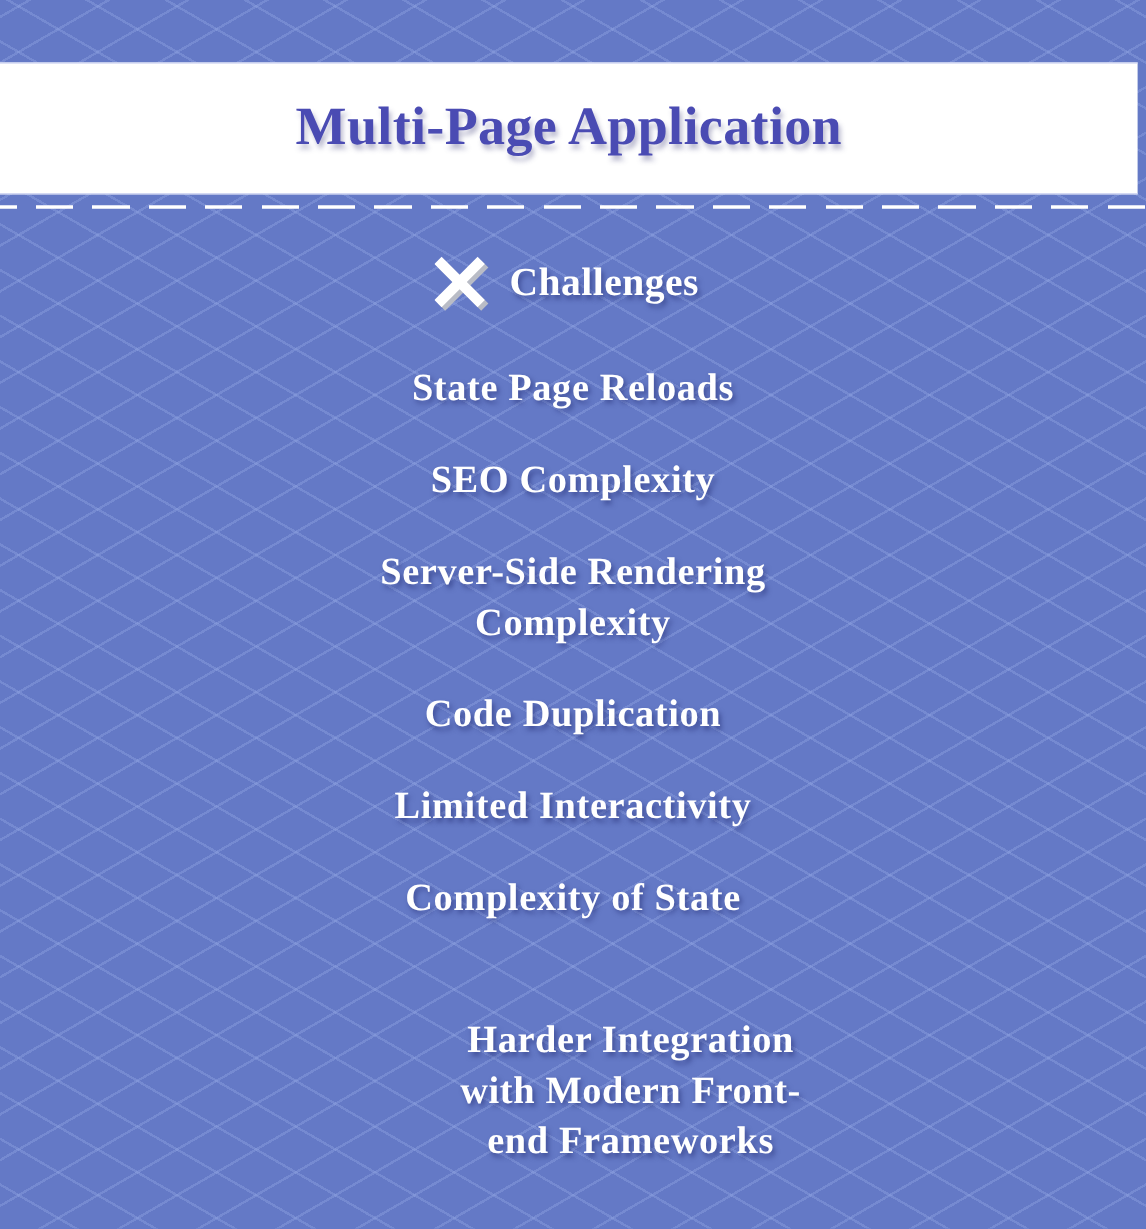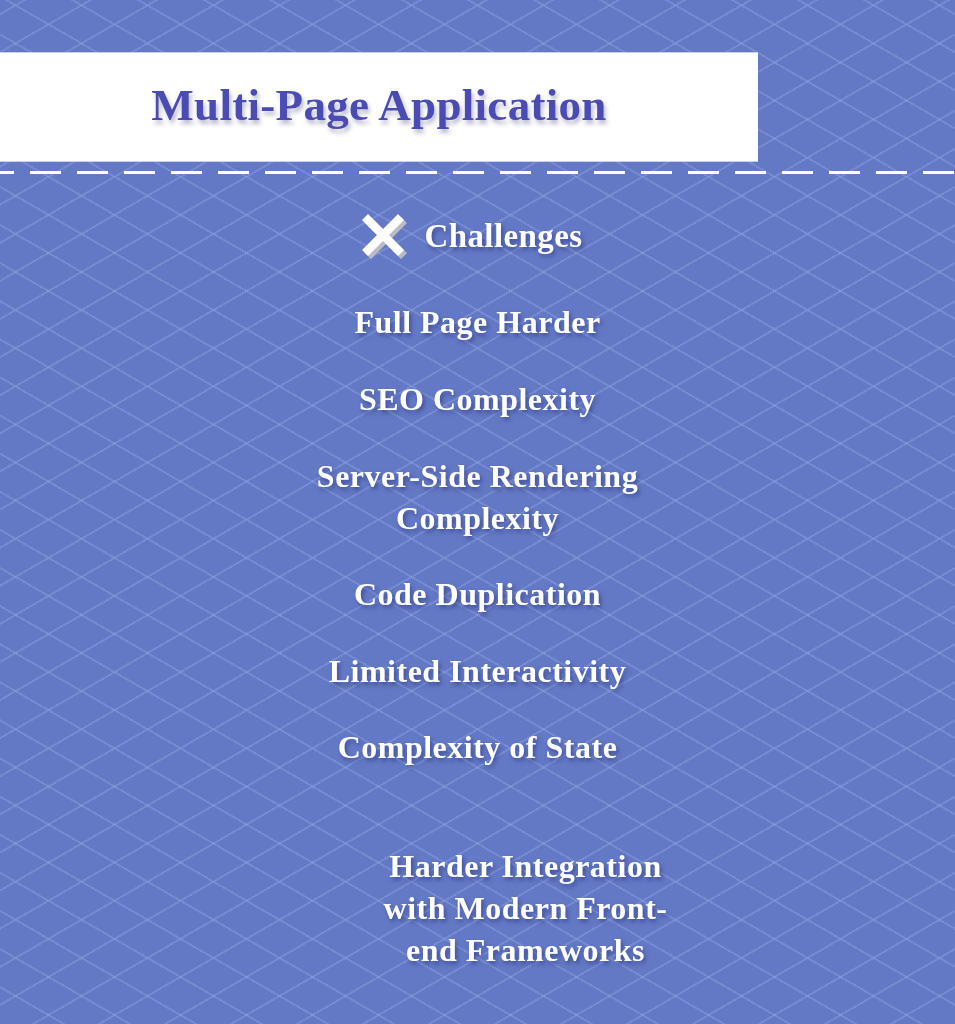--- a/index.html
+++ b/index.html
@@ -19,21 +19,21 @@
       inset: 0;
       background-image:
         repeating-linear-gradient(30deg, rgba(255,255,255,0) 0px, rgba(255,255,255,0) 31px, rgba(150,170,230,0.35) 31px, rgba(150,170,230,0.35) 33px),
         repeating-linear-gradient(-30deg, rgba(255,255,255,0) 0px, rgba(255,255,255,0) 31px, rgba(150,170,230,0.35) 31px, rgba(150,170,230,0.35) 33px);
       pointer-events: none;
     }
     .header-band {
       position: absolute;
       left: 0;
       top: 52px;
-      width: 758px;
+      width: 948px;
       height: 110px;
       background: #ffffff;
       border-top: 1px solid #c9cff0;
       border-bottom: 1px solid #c9cff0;
       box-sizing: border-box;
       display: flex;
       align-items: center;
       justify-content: center;
     }
     .page-title {
@@ -139,21 +139,21 @@
           <path d="M6 2 L21 17 L36 2 L42 8 L27 23 L42 38 L36 44 L21 29 L6 44 L0 38 L15 23 L0 8 Z" fill="#b9bcc6"></path>
         </g>
         <path d="M6 2 L21 17 L36 2 L42 8 L27 23 L42 38 L36 44 L21 29 L6 44 L0 38 L15 23 L0 8 Z" fill="#ffffff"></path>
       </svg>
     </span>
     <span class="section-heading-label">Challenges</span>
   </div>
 
   <ul class="challenge-list">
     <li class="challenge-item" style="top:301px;">
-      <span class="challenge-line">Full Page Harder</span>
+      <span class="challenge-line">State Page Reloads</span>
     </li>
     <li class="challenge-item" style="top:378px;">
       <span class="challenge-line">SEO Complexity</span>
     </li>
     <li class="challenge-item" style="top:455px;">
       <span class="challenge-line">Server-Side Rendering</span>
       <span class="challenge-line">Complexity</span>
     </li>
     <li class="challenge-item" style="top:573px;">
       <span class="challenge-line">Code Duplication</span>

